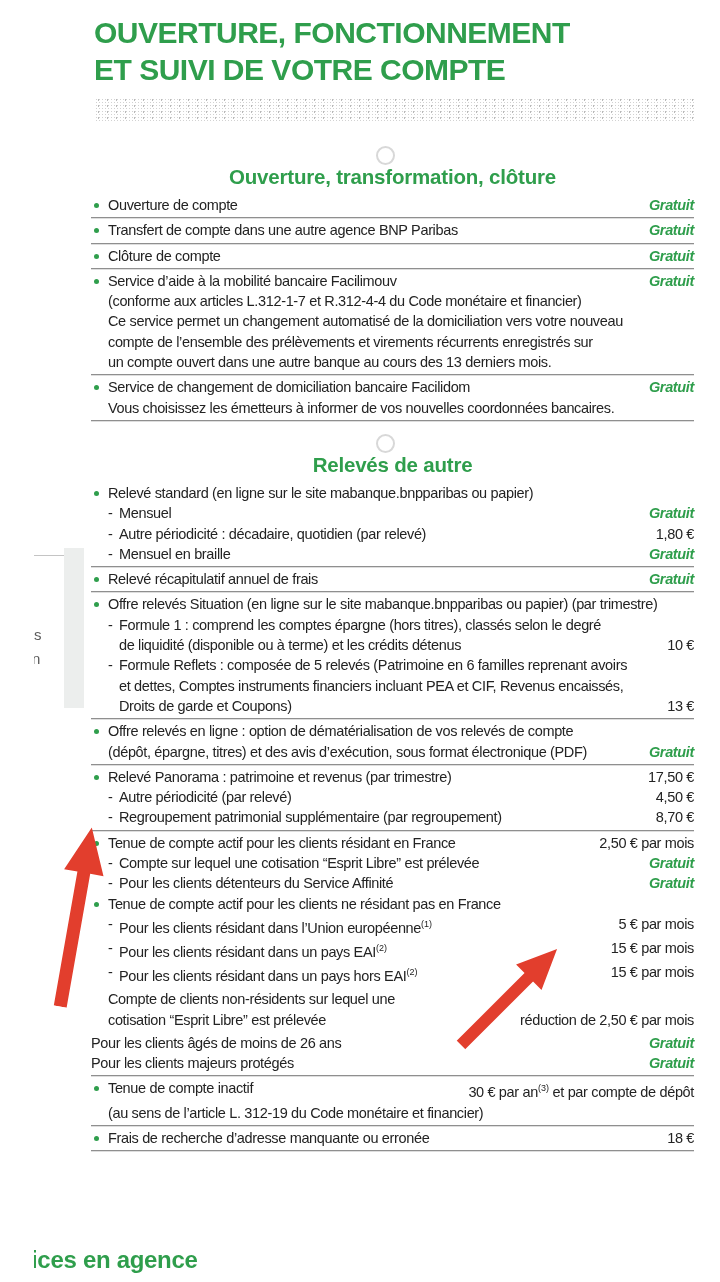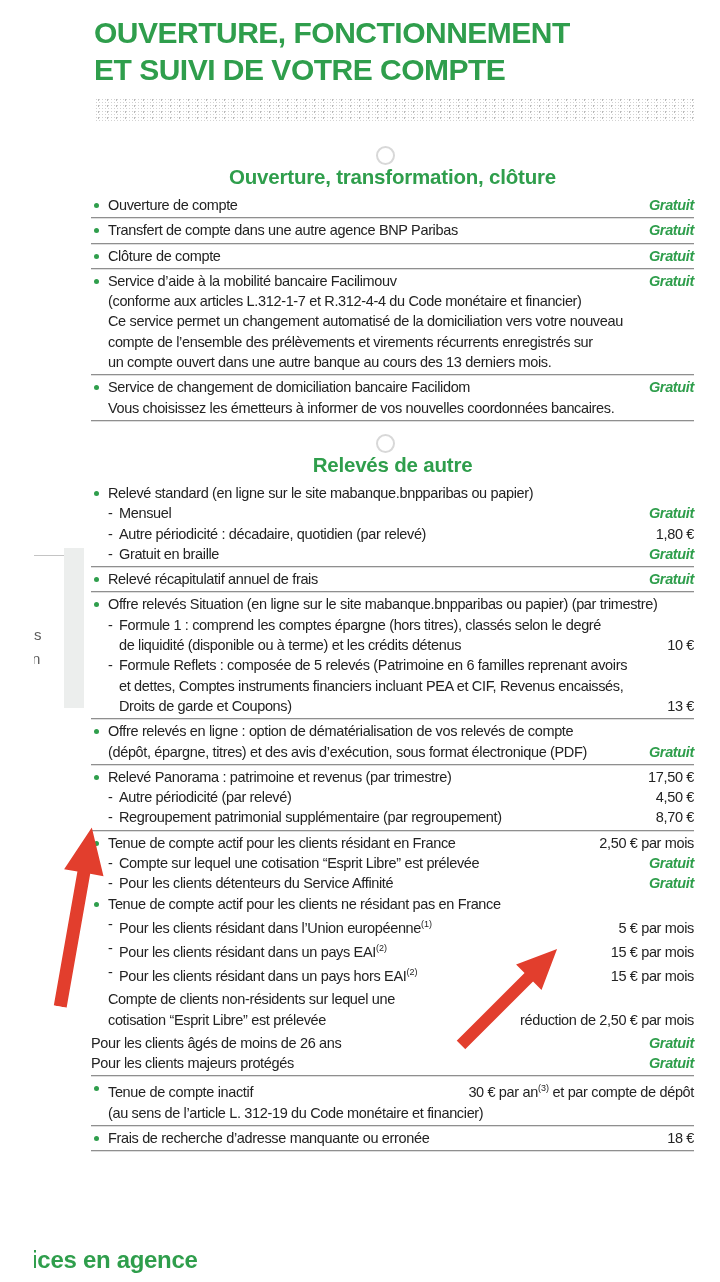--- a/index.html
+++ b/index.html
@@ -14,21 +14,21 @@
        radial-gradient(circle,#b9b9b9 0.9px,transparent 1.05px),
        radial-gradient(circle,#d2d2d2 0.7px,transparent 0.85px);
      background-size:9px 6px,3px 3px;background-position:0 0,1px 1px;}
   
   .content{position:absolute;left:57px;top:146px;width:603px;}
   .sec-h{display:flex;align-items:center;margin:13px 0 6px 0;flex-direction:column;}
   .sec-h.first{margin-top:0;}
   .sec-circle{width:15px;height:15px;border:2.5px solid #d8d8d8;border-radius:50%;
               margin-right:15px;flex:0 0 auto;background:#fff;}
   .sec-title{color:var(--green,#2f9e4c);font-weight:700;font-size:20.5px;letter-spacing:-0.2px;}
-  .row{position:relative;display:flex;align-items:flex-end;line-height:20.3px;
+  .row{position:relative;display:flex;align-items:flex-start;line-height:20.3px;
        font-size:14.5px;letter-spacing:-0.35px;}
   .row.gap{margin-top:3px;}
   .lab{white-space:nowrap;padding-right:8px;}
   .ind-bullet .lab,.ind-cont1 .lab{margin-left:17px;}
   .ind-dash .lab,.ind-cont2 .lab{margin-left:28px;}
   .ind-flush .lab{margin-left:0;}
   .marker-dot{position:absolute;left:3px;top:8px;width:5px;height:5px;border-radius:50%;
               background:var(--green,#2f9e4c);}
   .marker-dash{position:absolute;left:17px;top:0;}
   .price{margin-left:auto;white-space:nowrap;text-align:right;}
@@ -126,21 +126,21 @@
         <span class="lab">Mensuel</span>
         <span class="price green">Gratuit</span>
       </div>
       <div class="row ind-dash">
         <span class="marker-dash">-</span>
         <span class="lab">Autre périodicité : décadaire, quotidien (par relevé)</span>
         <span class="price">1,80 €</span>
       </div>
       <div class="row ind-dash">
         <span class="marker-dash">-</span>
-        <span class="lab">Gratuit en braille</span>
+        <span class="lab">Mensuel en braille</span>
         <span class="price green">Gratuit</span>
       </div>
       <div class="divider"></div>
       <div class="row ind-bullet">
         <span class="marker-dot"></span>
         <span class="lab">Relevé récapitulatif annuel de frais</span>
         <span class="price green">Gratuit</span>
       </div>
       <div class="divider"></div>
       <div class="row ind-bullet">

